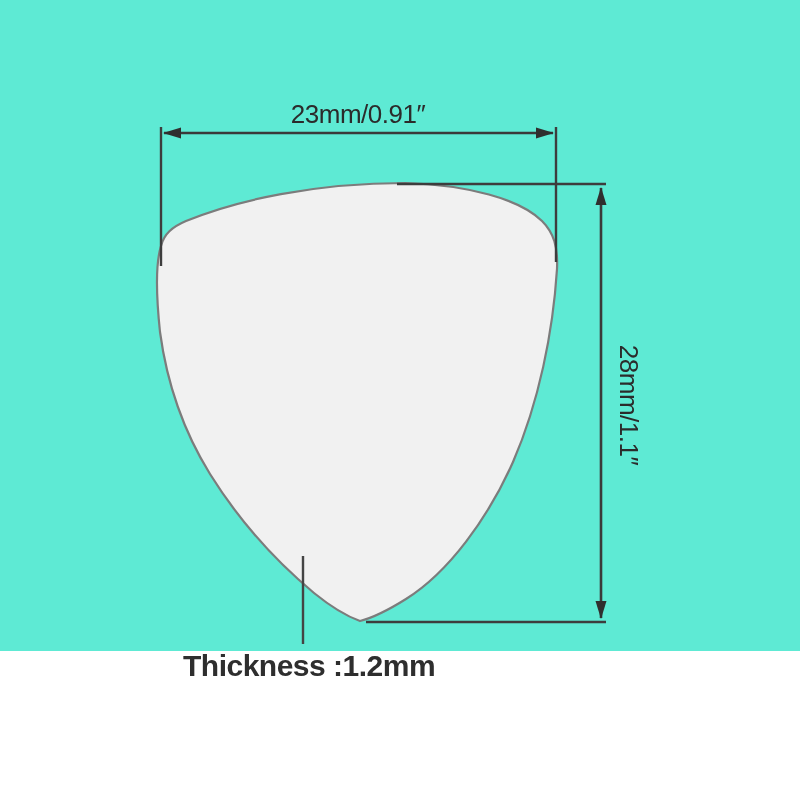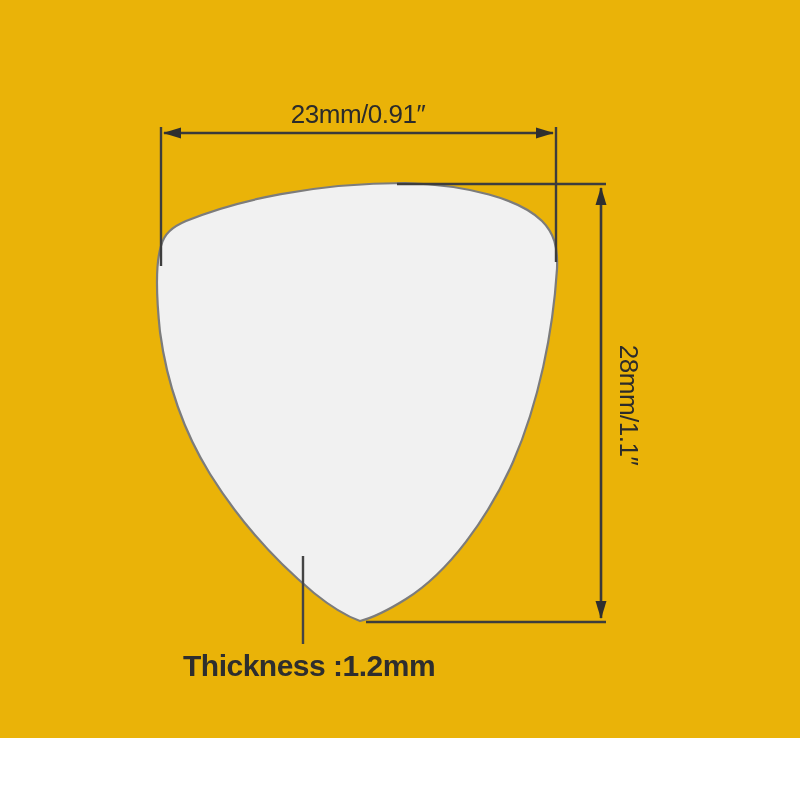--- a/index.html
+++ b/index.html
@@ -7,22 +7,22 @@
     padding: 0;
     background: #ffffff;
     width: 800px;
     height: 800px;
     overflow: hidden;
     font-family: "Liberation Sans", "DejaVu Sans", sans-serif;
   }
   .stage {
     position: relative;
     width: 800px;
-    height: 738px;
-    background: #eab308;
+    height: 651px;
+    background: #5eead4;
   }
   svg { display: block; }
   .dim-line {
     stroke: #3a3a3a;
     stroke-width: 2.6;
     fill: none;
     stroke-linecap: butt;
   }
   .ext-line {
     stroke: #3d3d3d;

